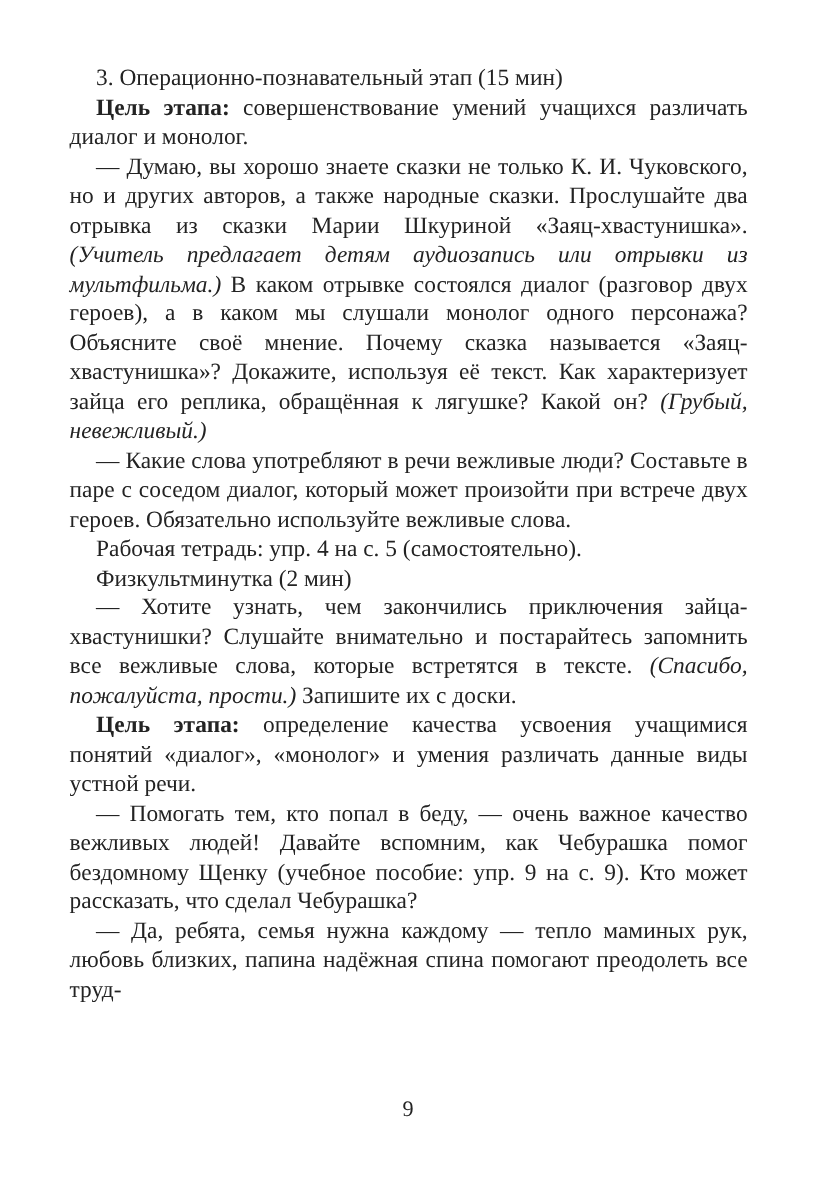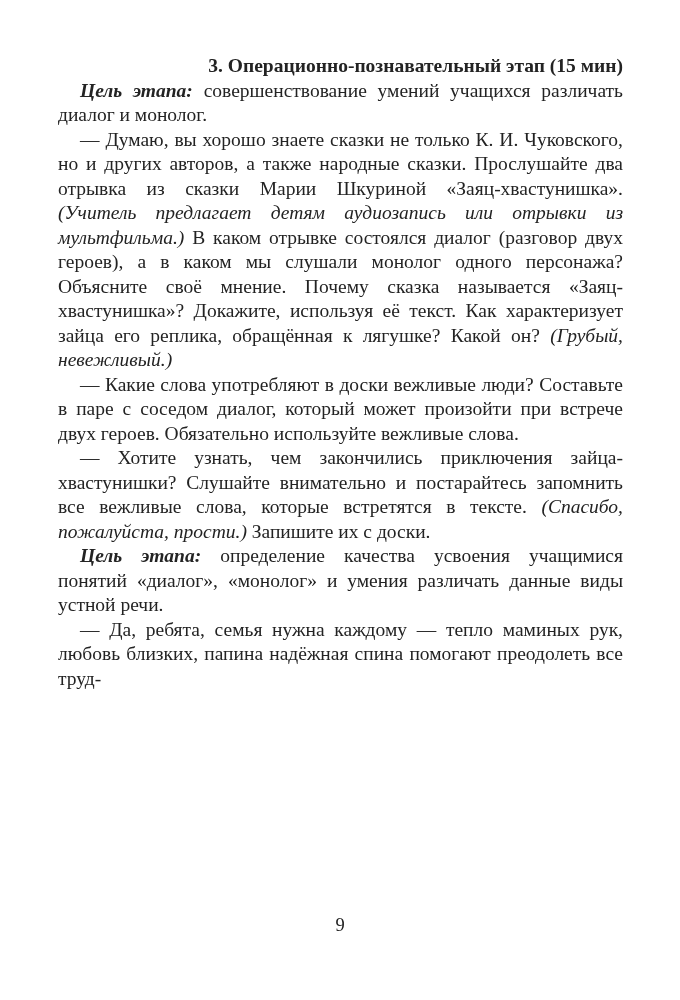--- a/index.html
+++ b/index.html
@@ -28,54 +28,57 @@
   }
   p.para, p.heading {
     margin: 0;
     padding: 0;
     text-indent: 22px;
   }
   p.no-indent {
     text-indent: 0;
   }
   p.heading {
-    font-weight: bold;
-    text-align: right;
+    font-weight: normal;
+    text-align: left;
   }
   
   [data-name="heading-stage-3"],
   [data-name="heading-stage-4"] {
     margin-top: 9px;
   }
   [data-name="heading-physical-break"] {
     margin-top: 3px;
   }
   
   .s-i  { font-style: italic; }
-  .s-bi { font-weight: bold; font-style: italic; }
+  .s-bi { font-weight: bold; }
   .s-iu { font-style: italic; text-decoration: underline; text-underline-offset: 2px; }
   footer.page-footer {
     position: absolute;
     left: 0;
     top: 913px;
     width: 100%;
     text-align: center;
     font-size: 18.5px;
     line-height: 24px;
     color: #232323;
   }
 </style>
 </head>
 <body data-name="book-page">
 
 <main class="page-text" data-name="page-text">
     <p class="heading" data-name="heading-stage-3"><span>3. Операционно-познавательный этап (15 мин)</span></p>
     <p class="para" data-name="paragraph-stage-3-goal"><span class="s-bi">Цель этапа:</span><span> совершенствование умений учащихся различать диалог и монолог.</span></p>
     <p class="para" data-name="paragraph-teacher-tales"><span>— Думаю, вы хорошо знаете сказки не только К. И. Чуковского, но и других авторов, а также народные сказки. Прослушайте два отрывка из сказки Марии Шкуриной «Заяц-хвастунишка». </span><span class="s-i">(Учитель предлагает детям аудиозапись или отрывки из мультфильма.)</span><span> В каком отрывке состоялся диалог (разговор двух героев), а в каком мы слушали монолог одного персонажа? Объясните своё мнение. Почему сказка называется «Заяц-хвастунишка»? Докажите, используя её текст. Как характеризует зайца его реплика, обращённая к лягушке? Какой он? </span><span class="s-i">(Грубый, невежливый.)</span></p>
-    <p class="para" data-name="paragraph-polite-words-task"><span>— Какие слова употребляют в доски вежливые люди? Составьте в паре с соседом диалог, который может произойти при встрече двух героев. Обязательно используйте вежливые слова.</span></p>
+    <p class="para" data-name="paragraph-polite-words-task"><span>— Какие слова употребляют в речи вежливые люди? Составьте в паре с соседом диалог, который может произойти при встрече двух героев. Обязательно используйте вежливые слова.</span></p>
+    <p class="para" data-name="paragraph-workbook"><span>Рабочая тетрадь: упр. 4 на с. 5 (самостоятельно).</span></p>
+    <p class="heading" data-name="heading-physical-break"><span>Физкультминутка (2 мин)</span></p>
     <p class="para" data-name="paragraph-hare-ending"><span>— Хотите узнать, чем закончились приключения зайца-хвастунишки? Слушайте внимательно и постарайтесь запомнить все вежливые слова, которые встретятся в тексте. </span><span class="s-i">(Спасибо, пожалуйста, прости.)</span><span> Запишите их с доски.</span></p>
     <p class="para" data-name="paragraph-stage-4-goal"><span class="s-bi">Цель этапа:</span><span> определение качества усвоения учащимися понятий «диалог», «монолог» и умения различать данные виды устной речи.</span></p>
+    <p class="para" data-name="paragraph-cheburashka"><span>— Помогать тем, кто попал в беду, — очень важное качество вежливых людей! Давайте вспомним, как Чебурашка помог бездомному Щенку (учебное пособие: упр. 9 на с. 9). Кто может рассказать, что сделал Чебурашка?</span></p>
     <p class="para" data-name="paragraph-family"><span>— Да, ребята, семья нужна каждому — тепло маминых рук, любовь близких, папина надёжная спина помогают преодолеть все труд-</span></p>
   </main>
 
 <footer class="page-footer" data-name="page-footer">
   <span data-name="page-number">9</span>
 </footer>
 
 </body></html>

